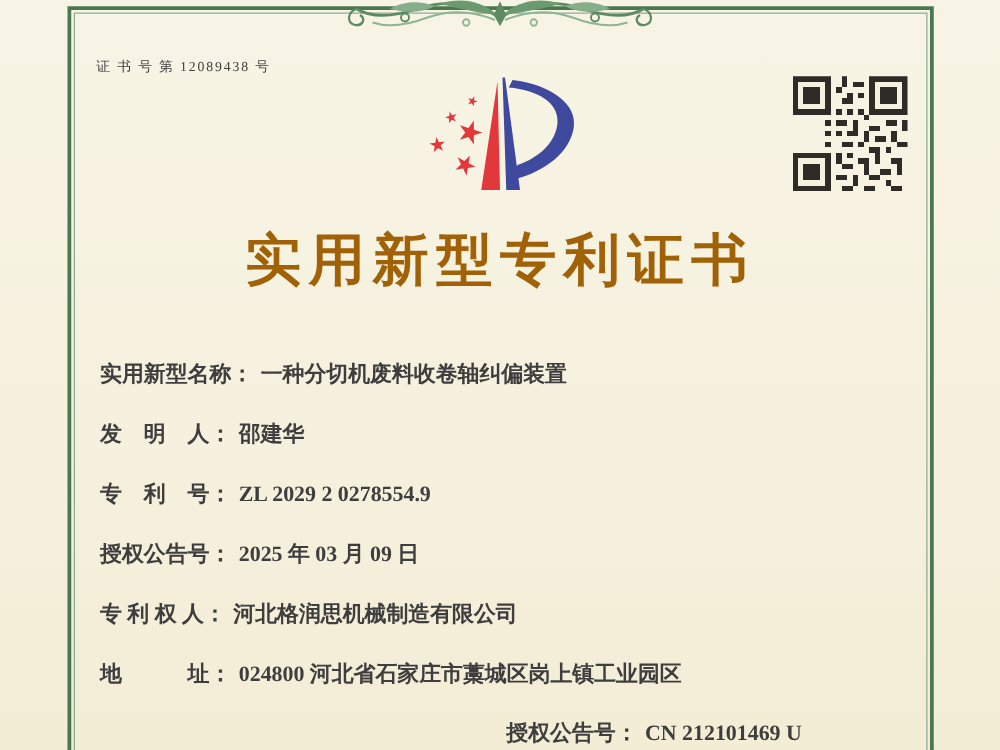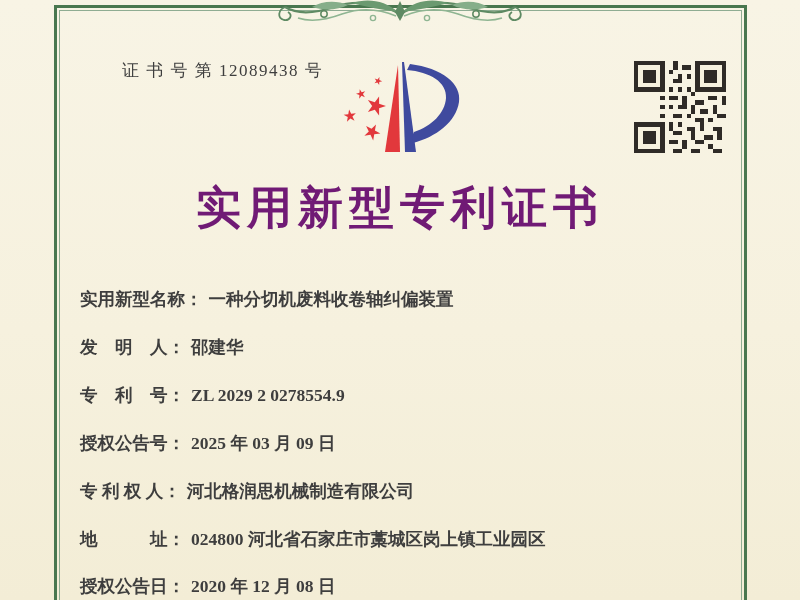--- a/index.html
+++ b/index.html
@@ -13,29 +13,28 @@
   .frame-outer{
     position:absolute;left:54px;top:5px;width:693px;height:660px;
     border:3px solid #49774f;box-sizing:border-box;
   }
   .frame-inner{
     position:absolute;left:2px;top:2px;right:2px;bottom:2px;
     border:1px solid #8fac92;
   }
   .ornament{position:absolute;top:-2px;left:50%;transform:translateX(-50%);}
   .cert-no{
-    position:absolute;left:77px;top:59px;font-size:17px;letter-spacing:1.5px;
+    position:absolute;left:77px;top:46px;font-size:11px;letter-spacing:1.5px;
     white-space:nowrap;
-    margin-left:45px;
   }
   .logo{position:absolute;left:326px;top:40px;}
   .qr{position:absolute;left:634px;top:61px;}
   .title{
     position:absolute;left:0;right:0;top:178px;text-align:center;
-    font-size:45px;font-weight:bold;letter-spacing:6px;color:#701a75;
+    font-size:45px;font-weight:bold;letter-spacing:6px;color:#a16207;
     white-space:nowrap;
   }
   .field-row{
     position:absolute;left:80px;font-size:17.5px;white-space:nowrap;font-weight:bold;
   }
   .field-row .value{margin-left:6px;}
   .r0{top:287px}.r1{top:335px}.r2{top:383px}.r3{top:431px}
   .r4{top:479px}.r5{top:527px}.r6{top:574px}
   .grant-cell{position:absolute;left:325px;top:0;white-space:nowrap;}
   .last-row{width:660px;}
@@ -111,16 +110,16 @@
 <div class="field-row r3">
   <span class="label">授权公告号：</span><span class="value">2025 年 03 月 09 日</span>
 </div>
 <div class="field-row r4">
   <span class="label">专 利 权 人：</span><span class="value">河北格润思机械制造有限公司</span>
 </div>
 <div class="field-row r5">
   <span class="label">地　　　址：</span><span class="value">024800 河北省石家庄市藁城区岗上镇工业园区</span>
 </div>
 <div class="field-row r6 last-row">
-  <span>
-    <span class="label">授权公告日：</span><span class="value">2020 年 12 月 08 日</span>
+  <span class="grant-cell">
+    <span class="label">授权公告号：</span><span class="value">CN 212101469 U</span>
   </span>
 </div>
 
 </body></html>

